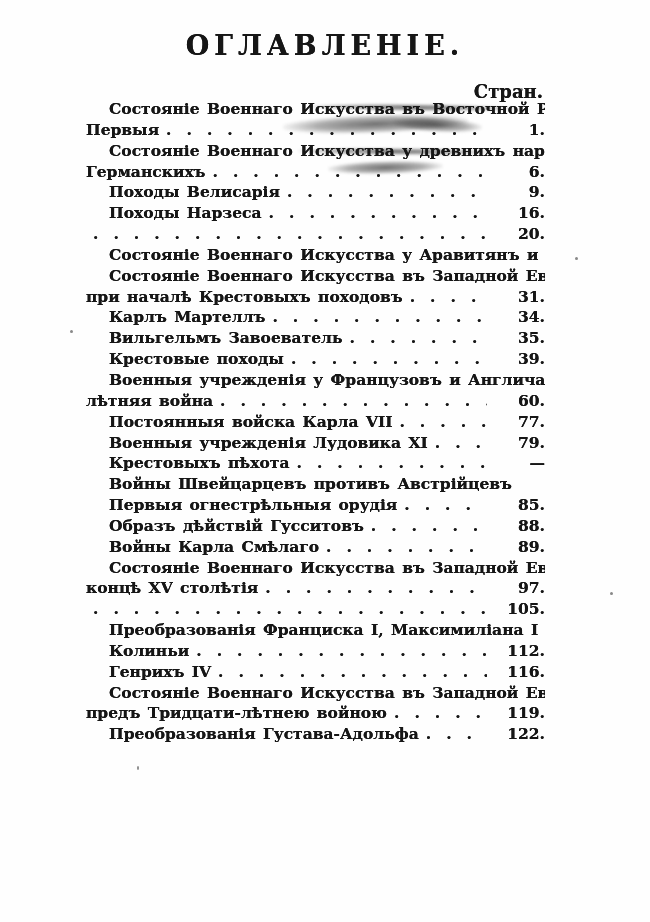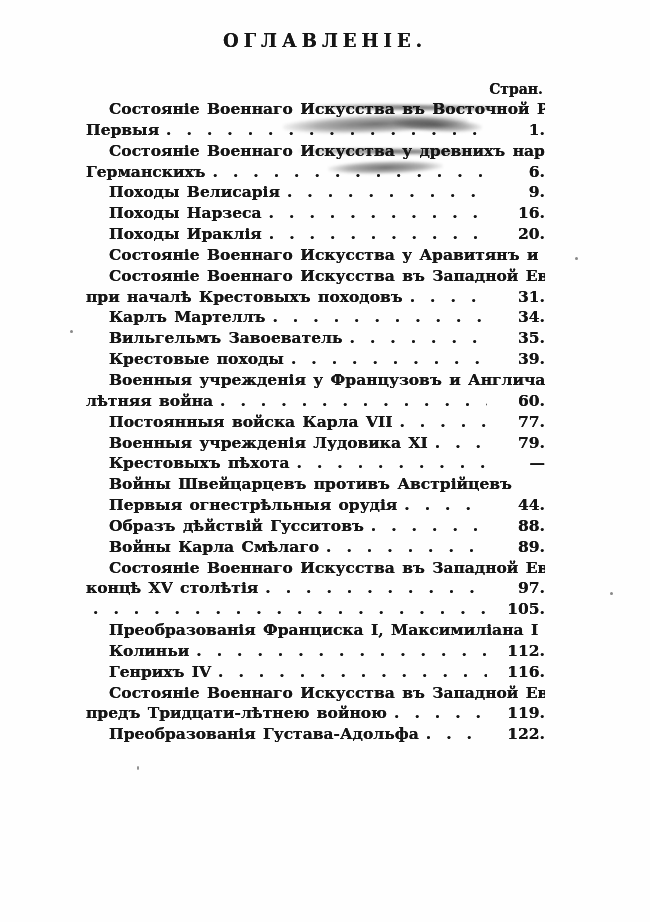--- a/index.html
+++ b/index.html
@@ -8,27 +8,27 @@
     background:#fefefe;
     font-family:"DejaVu Serif","Liberation Serif",serif;
     color:#161616;
     overflow:hidden;
     position:relative;
   }
   .page{position:absolute;inset:0;}
   .title{
     position:absolute;top:30px;left:0;width:100%;
     text-align:center;
-    font-size:18px;font-weight:700;
+    font-size:27px;font-weight:700;
     letter-spacing:5px;
     text-shadow:0 0 .5px #161616;
   }
   .stran{
     position:absolute;top:81px;right:107px;
-    font-size:14px;font-weight:700;
+    font-size:18px;font-weight:700;
     text-shadow:0 0 .4px #161616;
   }
   .list{
     position:absolute;top:99px;left:86px;width:459px;
   }
   .row{
     display:flex;align-items:baseline;
     height:20.85px;overflow:hidden;
     font-size:15.5px;font-weight:700;
     word-spacing:2px;
@@ -94,21 +94,20 @@
         <span class="txt ind">Походы Велисарія</span>
         <span class="leader">................................................</span>
         <span class="page-num">9.</span>
       </div>
       <div class="row">
         <span class="txt ind">Походы Нарзеса</span>
         <span class="leader">................................................</span>
         <span class="page-num">16.</span>
       </div>
       <div class="row">
-        <span class="txt ind">Походы Ираклія</span>
         <span class="leader">................................................</span>
         <span class="page-num">20.</span>
       </div>
       <div class="row">
         <span class="txt ind">Состояніе Военнаго Искусства у Аравитянъ и Турокъ.</span>
         <span class="leader"></span>
       </div>
       <div class="row">
         <span class="txt ind">Состояніе Военнаго Искусства въ Западной Европѣ,</span>
       </div>
@@ -156,21 +155,21 @@
         <span class="page-num">—</span>
       </div>
       <div class="row">
         <span class="txt ind">Войны Швейцарцевъ противъ Австрійцевъ</span>
         <span class="leader">................................................</span>
         <span class="page-num">80.</span>
       </div>
       <div class="row">
         <span class="txt ind">Первыя огнестрѣльныя орудія</span>
         <span class="leader">................................................</span>
-        <span class="page-num">44.</span>
+        <span class="page-num">85.</span>
       </div>
       <div class="row">
         <span class="txt ind">Образъ дѣйствій Гусситовъ</span>
         <span class="leader">................................................</span>
         <span class="page-num">88.</span>
       </div>
       <div class="row">
         <span class="txt ind">Войны Карла Смѣлаго</span>
         <span class="leader">................................................</span>
         <span class="page-num">89.</span>

